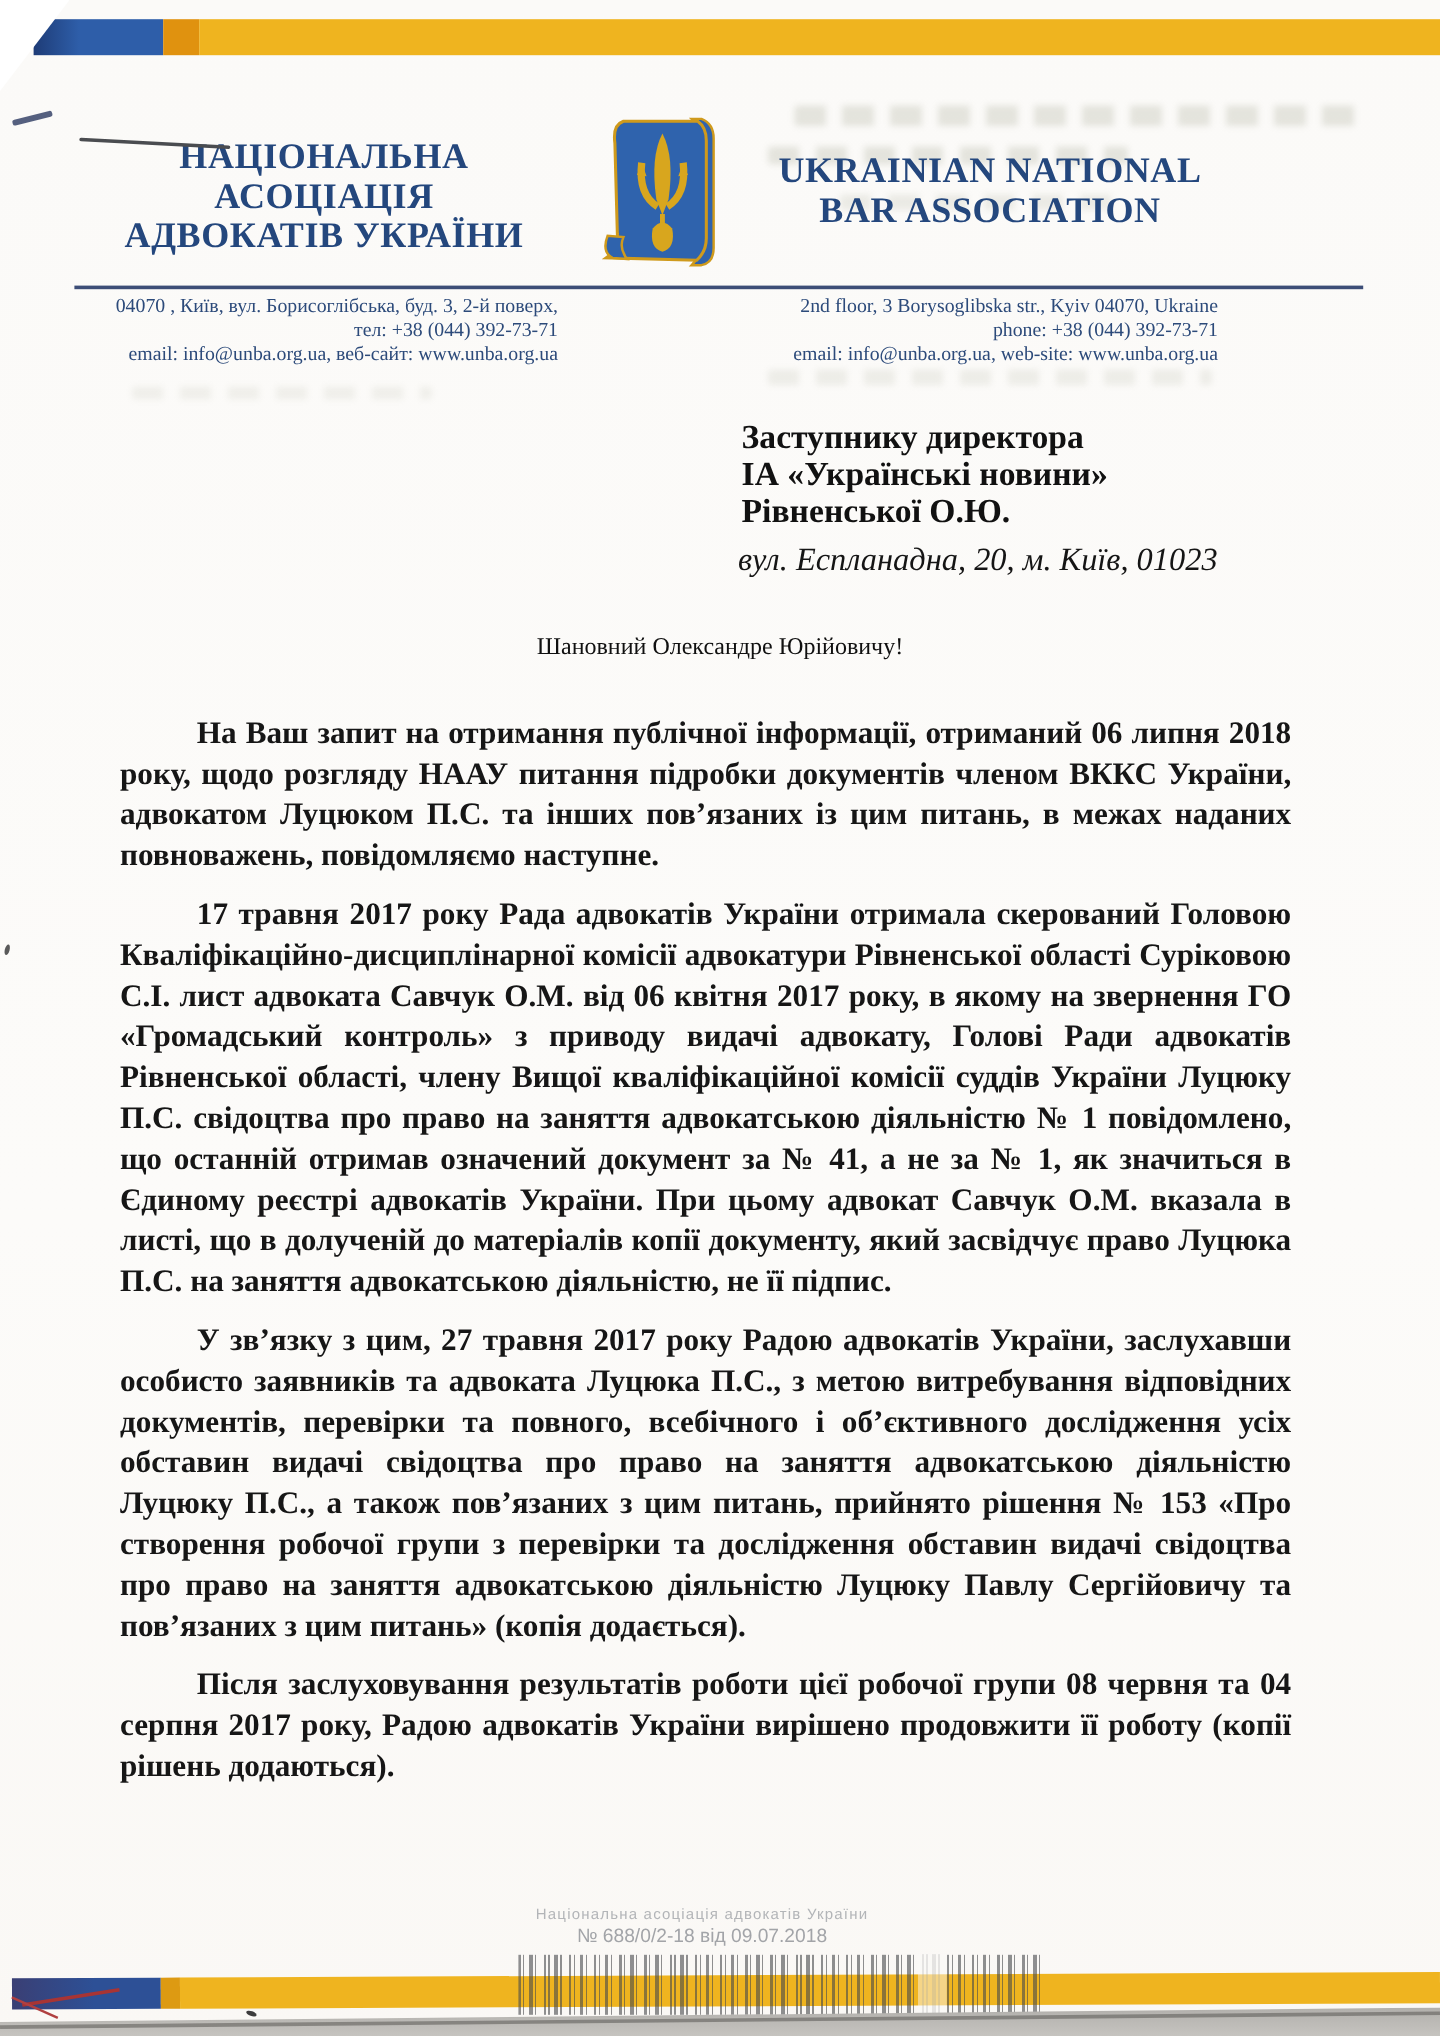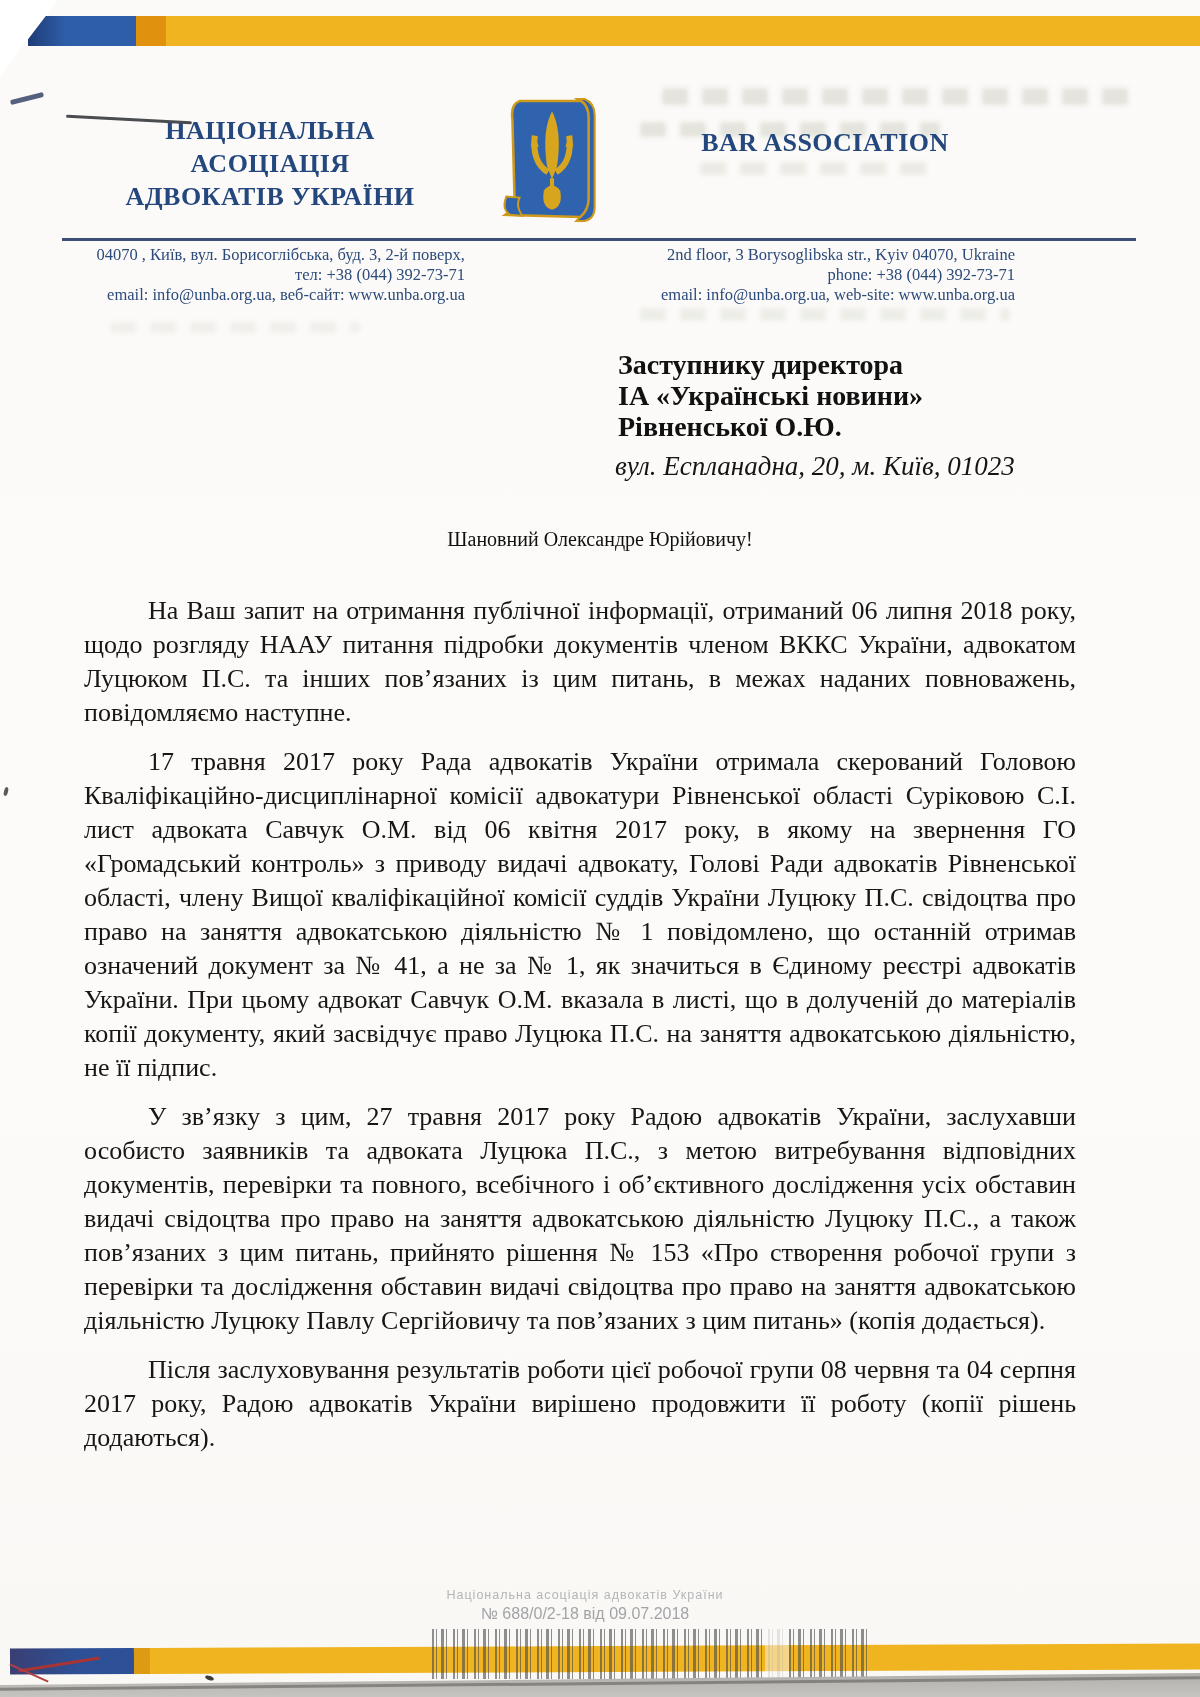--- a/index.html
+++ b/index.html
@@ -14,39 +14,39 @@
   .band-bottom{top:1646px;height:26px;transform:rotate(-0.25deg);}
   .band .seg{position:absolute;top:0;height:100%;}
   .seg-blue-t{left:28px;width:108px;background:linear-gradient(90deg,#1e3c77,#2e5ea9 35%);}
   .seg-orange-t{left:136px;width:30px;background:#e0920f;}
   .seg-yellow-t{left:166px;right:0;width:1034px;background:#efb41f;}
   .seg-blue-b{left:10px;width:124px;background:linear-gradient(90deg,#3a3f74,#2d5096 55%);}
   .seg-orange-b{left:134px;width:16px;background:#dd9a12;}
   .seg-yellow-b{left:150px;width:1050px;background:#efb41f;}
   
   .orgname{position:absolute;color:#24477d;font-weight:bold;text-align:center;
-           font-size:26px;line-height:33px;letter-spacing:.5px;}
+           font-size:30px;line-height:33px;letter-spacing:.5px;}
   .orgname-ua{left:88px;top:114px;width:364px;}
   .orgname-en{left:642px;top:126px;width:366px;}
   .emblem{position:absolute;left:499px;top:95px;width:102px;height:128px;}
   .rule{position:absolute;left:62px;top:238px;width:1074px;height:3px;background:#3d4e77;}
   .contacts{position:absolute;top:245px;color:#2c4a7a;font-size:16.5px;line-height:20px;
             text-align:right;}
   .contacts-ua{left:75px;width:390px;}
   .contacts-en{left:625px;width:390px;}
   
   .recipient{position:absolute;left:618px;top:349px;font-size:28px;line-height:31px;
              font-weight:bold;color:#111;}
   .recipient-address{position:absolute;left:615px;top:451px;font-size:27px;
              font-style:italic;color:#151515;}
   .salutation{position:absolute;left:0;top:528px;width:1200px;text-align:center;
              font-weight:normal;font-size:20px;color:#101010;}
   .bodytext{position:absolute;left:84px;top:594px;width:992px;color:#161616;
              font-size:26px;line-height:34px;text-align:justify;}
-  .bodytext p{margin:0 0 15px 0;text-indent:64px;}
+  .bodytext p{margin:0 0 15px 16px;text-indent:64px;font-weight:bold;}
   
   .stamp{position:absolute;left:300px;top:1588px;width:570px;text-align:center;
          font-family:"Liberation Sans", sans-serif;z-index:3;}
   .stamp-org{font-size:12.5px;letter-spacing:1px;color:#b3b5b8;}
   .stamp-no{font-size:16px;color:#a2a4a8;margin-top:3px;}
   .barcode{position:absolute;left:432px;top:1629px;width:438px;height:50px;z-index:2;
     opacity:.6;
     background-image:repeating-linear-gradient(90deg,
       #46484b 0 2px, transparent 2px 4px,
       #46484b 4px 5px, transparent 5px 9px,
@@ -118,20 +118,21 @@
         <path d="M52 16 q10 19 5 54 l-5 13 -5 -13 q-5 -35 5 -54 z" fill="#d8a61e"></path>
         <path d="M35 40 q-3 26 13 36" stroke="#d8a61e" stroke-width="6" fill="none"></path>
         <path d="M69 40 q3 26 -13 36" stroke="#d8a61e" stroke-width="6" fill="none"></path>
         <path d="M35 40 l-4 10 8 1 z M69 40 l4 10 -8 1 z" fill="#d8a61e"></path>
         <path d="M50 82 l4 0 0 10 -4 0 z" fill="#d8a61e"></path>
         <path d="M44 94 q-3 16 8 19 q11 -3 8 -19 q-4 -5 -8 -5 q-4 0 -8 5 z" fill="#d8a61e"></path>
       </svg>
     </div>
 
     <div class="orgname orgname-en">
+      <div>UKRAINIAN NATIONAL</div>
       <div>BAR ASSOCIATION</div>
     </div>
 
     <div class="rule"></div>
 
     <div class="contacts contacts-ua">
       <div>04070 , Київ, вул. Борисоглібська, буд. 3, 2-й поверх,</div>
       <div>тел: +38 (044) 392-73-71</div>
       <div>email: info@unba.org.ua, веб-сайт: www.unba.org.ua</div>
     </div>

